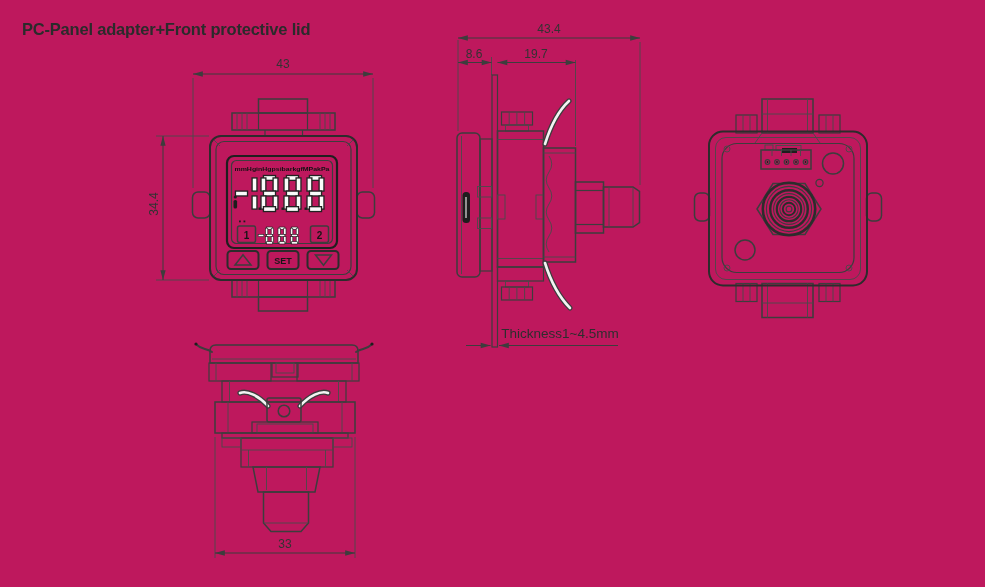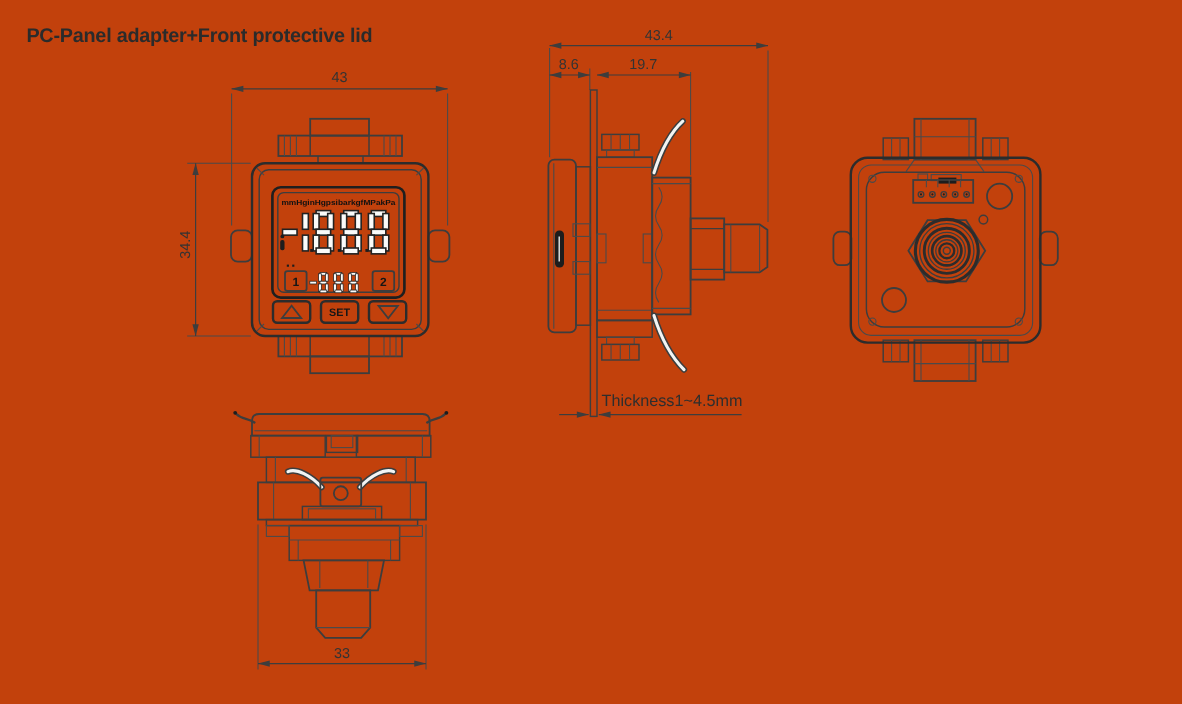--- a/index.html
+++ b/index.html
@@ -1,17 +1,17 @@
 <!DOCTYPE html>
 <html><head>
 <meta charset="utf-8">
 <style>
   html,body{margin:0;padding:0;}
   body{font-family:"Liberation Sans",sans-serif;}
-  .canvas{position:relative;width:985px;height:587px;background:#c2410c;overflow:hidden;}
+  .canvas{position:relative;width:985px;height:587px;background:#be185d;overflow:hidden;}
   svg{display:block;}
   
   .ln   {stroke:#3d3d3d;fill:none;stroke-width:1.2;}
   .ln15 {stroke:#3d3d3d;fill:none;stroke-width:1.5;}
   .hv   {stroke:#2c2c2c;fill:none;stroke-width:2;}
   .hv22 {stroke:#1f1f1f;fill:none;stroke-width:2.2;}
   .thin {stroke:#4a4a4a;fill:none;stroke-width:0.9;}
   .dim  {stroke:#3d3d3d;fill:none;stroke-width:1;}
   .seg  {fill:#fafbfa;stroke:#222;stroke-width:1.25;}
   .dk   {fill:#1d1d1d;stroke:none;}

